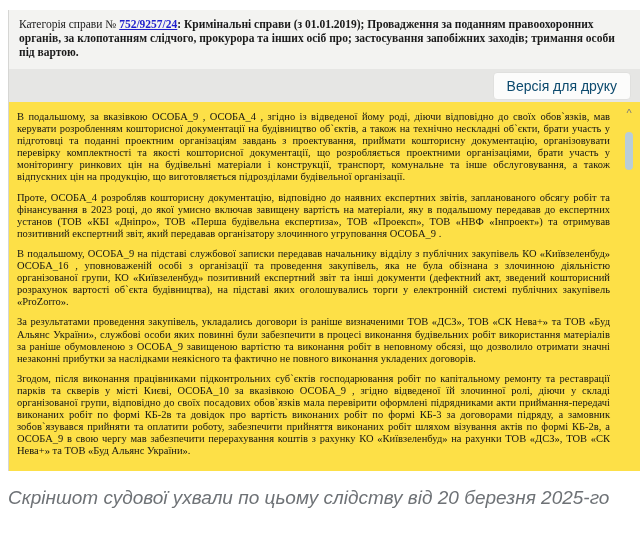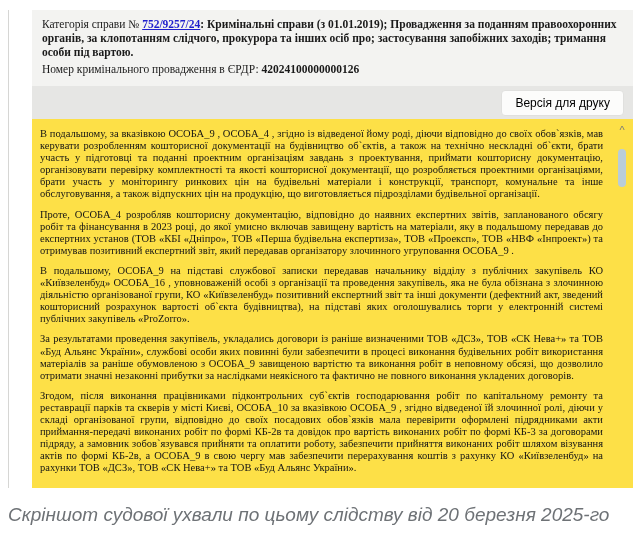--- a/index.html
+++ b/index.html
@@ -6,23 +6,22 @@
   body {
     width:640px; height:542px;
     background:#ffffff;
     font-family:"Liberation Serif", serif;
     overflow:hidden;
   }
   .page { position:relative; width:640px; height:542px; }
 
   
   .doc {
-    margin:10px 7px 0 8px;
+    margin:10px 0 0 8px;
     border-left:1px solid #d6d6d4;
-    padding-left:23px;
   }
 
   .doc-header {
     background:#f3f3f1;
     padding:7px 10px 7px 10px;
     font-size:11.5px;
     line-height:14px;
     color:#1a1a1a;
   }
   .doc-header p { margin:0 0 3px 0; }
@@ -41,22 +40,22 @@
     justify-content:flex-end;
     align-items:center;
     padding-right:9px;
   }
   .print-btn {
     background:#fcfcfb;
     border:1px solid #e0e0de;
     border-radius:4px;
     padding:5px 13px;
     font-family:"Liberation Sans", sans-serif;
-    font-size:12px;
-    color:#000000;
+    font-size:14px;
+    color:#0c4a6e;
     cursor:pointer;
   }
 
   .doc-body {
     position:relative;
     background:#fde047;
     padding:9px 30px 6px 8px;
     font-size:10.5px;
     line-height:12.1px;
     text-align:justify;
@@ -102,23 +101,20 @@
 <body>
 
 <div class="page">
 
   <div class="doc">
 
     <div class="doc-header">
       <p>
         <span>Категорія справи № </span><a class="case-link">752/9257/24</a><b>: Кримінальні справи (з 01.01.2019); Провадження за поданням правоохоронних органів, за клопотанням слідчого, прокурора та інших осіб про; застосування запобіжних заходів; тримання особи під вартою.</b>
       </p>
-      <p>
-        <span>Номер кримінального провадження в ЄРДР: </span><b>42024100000000126</b>
-      </p>
     </div>
 
     <div class="toolbar">
       <button class="print-btn">Версія для друку</button>
     </div>
 
     <div class="doc-body">
       <p>В подальшому, за вказівкою ОСОБА_9 , ОСОБА_4 , згідно із відведеної йому роді, діючи відповідно до своїх обов`язків, мав керувати розробленням кошторисної документації на будівництво об`єктів, а також на технічно нескладні об`єкти, брати участь у підготовці та поданні проектним організаціям завдань з проектування, приймати кошторисну документацію, організовувати перевірку комплектності та якості кошторисної документації, що розробляється проектними організаціями, брати участь у моніторингу ринкових цін на будівельні матеріали і конструкції, транспорт, комунальне та інше обслуговування, а також відпускних цін на продукцію, що виготовляється підрозділами будівельної організації.</p>
       <p>Проте, ОСОБА_4 розробляв кошторисну документацію, відповідно до наявних експертних звітів, запланованого обсягу робіт та фінансування в 2023 році, до якої умисно включав завищену вартість на матеріали, яку в подальшому передавав до експертних установ (ТОВ «КБІ «Дніпро», ТОВ «Перша будівельна експертиза», ТОВ «Проексп», ТОВ «НВФ «Інпроект») та отримував позитивний експертний звіт, який передавав організатору злочинного угруповання ОСОБА_9 .</p>
       <p>В подальшому,  ОСОБА_9  на підставі службової записки передавав начальнику відділу з публічних закупівель КО «Київзеленбуд»  ОСОБА_16 , уповноваженій особі з організації та проведення закупівель, яка не була обізнана з злочинною діяльністю організованої групи, КО «Київзеленбуд» позитивний експертний звіт та інші документи (дефектний акт, зведений кошторисний розрахунок вартості об`єкта будівництва), на підставі яких оголошувались торги у електронній системі публічних закупівель «ProZorro».</p>

